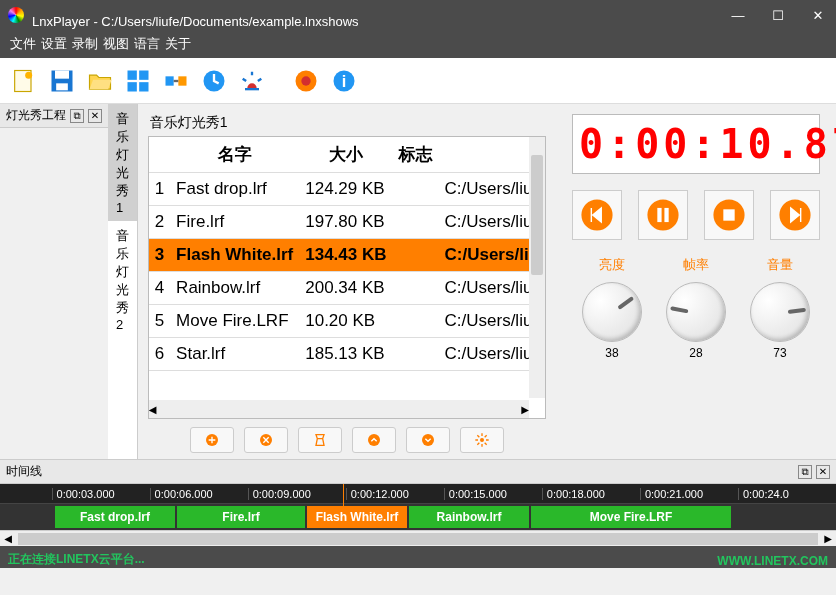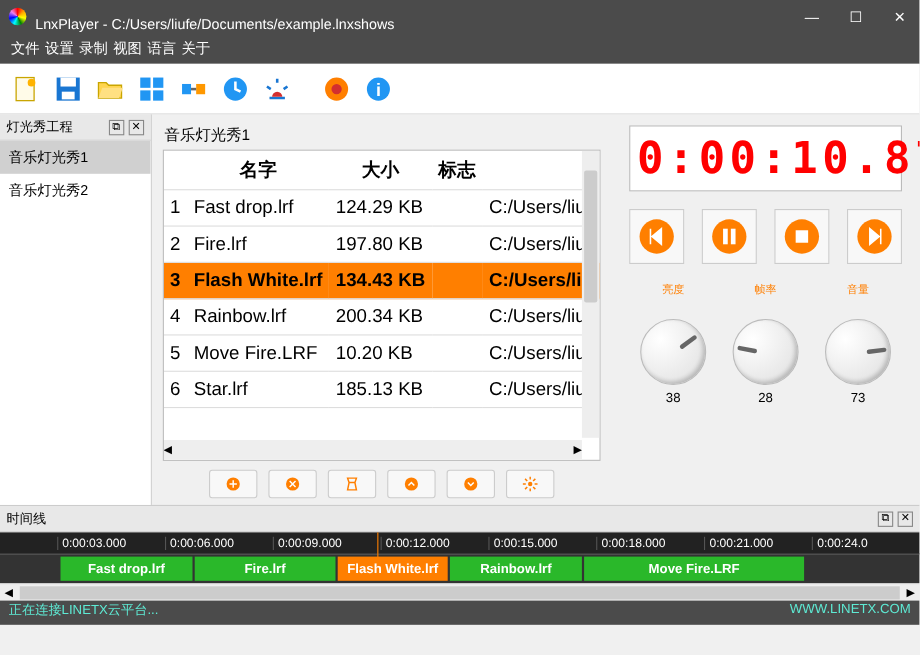--- a/index.html
+++ b/index.html
@@ -8,21 +8,21 @@
 .titlebar .app-icon { width: 16px; height: 16px; margin-right: 8px; background: conic-gradient(red,orange,yellow,green,cyan,blue,violet,red); border-radius: 50%; }
 .titlebar .title { flex: 1; margin-top: 12px; }
 .titlebar .win-btns { display: flex; gap: 20px; }
 .titlebar .win-btns span { cursor: pointer; width: 20px; text-align: center; }
 .menubar { background: #4b4b4b; color: #fff; height: 28px; display: flex; align-items: center; padding: 0 10px; gap: 5px; font-size: 13px; text-align: center; }
 .menubar > span { cursor: pointer; }
 .toolbar { background: #fff; height: 46px; display: flex; align-items: center; padding: 0 8px; gap: 6px; border-bottom: 1px solid #ddd; }
 .toolbar .ico { width: 32px; height: 32px; display: flex; align-items: center; justify-content: center; cursor: pointer; border-radius: 3px; }
 .toolbar .ico svg { width: 28px; height: 28px; }
 .main { display: flex; height: 355px; }
-.left-panel { width: 176px; border-right: 1px solid #ccc; display: flex; flex-direction: column; }
+.left-panel { width: 176px; border-right: 1px solid #ccc; display: flex; flex-direction: row; }
 .panel-header { background: #e8e8e8; height: 24px; display: flex; align-items: center; padding: 0 6px; font-size: 12px; border-bottom: 1px solid #ccc; }
 .panel-header .ptitle { flex: 1; }
 .panel-header .pbtn { width: 14px; height: 14px; margin-left: 4px; cursor: pointer; font-size: 10px; text-align: center; border: 1px solid #888; line-height: 12px; }
 .show-list { flex: 1; background: #fff; font-size: 13px; overflow: auto; }
 .show-item { padding: 6px 8px; cursor: pointer; }
 .show-item.selected { background: #d0d0d0; }
 .center-panel { flex: 1; padding: 6px 10px; display: flex; flex-direction: column; }
 .show-title { font-size: 14px; padding: 4px 2px; }
 .table-wrap { flex: 1; border: 1px solid #bbb; background: #fff; overflow: hidden; position: relative; }
 .table-wrap table { width: 100%; border-collapse: collapse; font-size: 17px; }
@@ -42,36 +42,36 @@
 .slider-track { height: 6px; background: #ddd; position: relative; }
 .slider-ticks { display: flex; justify-content: space-between; position: absolute; top: -4px; left: 0; right: 0; }
 .slider-ticks span { width: 1px; height: 14px; background: #888; }
 .slider-thumb { position: absolute; top: -5px; width: 10px; height: 16px; background: #0078d7; left: 53%; }
 .slider-value { text-align: right; font-size: 12px; margin-top: 6px; }
 .transport { display: flex; justify-content: space-between; margin: 16px 0; }
 .tbtn { width: 50px; height: 50px; border: 1px solid #ccc; background: #f8f8f8; display: flex; align-items: center; justify-content: center; cursor: pointer; }
 .tbtn svg { width: 34px; height: 34px; fill: #ff7f00; }
 .knobs { display: flex; justify-content: space-between; text-align: center; }
 .knob { width: 80px; }
-.knob-label { color: #ff7f00; font-size: 10px; margin-bottom: 20px; }
+.knob-label { color: #ff7f00; font-size: 13px; margin-bottom: 8px; }
 .knob-dial { width: 60px; height: 60px; margin: 0 auto; border-radius: 50%; background: radial-gradient(circle at 30% 30%, #fff, #ddd); border: 1px solid #bbb; position: relative; box-shadow: inset -2px -2px 4px rgba(0,0,0,0.2); }
 .knob-dial::after { content: ''; position: absolute; width: 4px; height: 18px; background: #666; top: 4px; left: 50%; transform-origin: 50% 26px; transform: translateX(-50%) rotate(var(--rot)); border-radius: 2px; }
 .knob-value { font-size: 12px; margin-top: 4px; }
 .timeline-panel { border-top: 1px solid #ccc; }
 .timeline-ruler { background: #222; color: #fff; font-size: 11px; display: flex; height: 20px; align-items: center; border-bottom: 1px solid #444; }
 .timeline-ruler span { flex: 1; padding-left: 4px; border-left: 1px solid #555; }
 .timeline-playhead { position: absolute; top: 0; bottom: 16px; width: 1px; background: #ff7f00; left: 41%; }
 .timeline-track { background: #333; height: 26px; display: flex; position: relative; }
 .clip { height: 22px; margin: 2px 1px; display: flex; align-items: center; justify-content: center; color: #fff; font-size: 12px; font-weight: bold; }
 .clip.green { background: #2ab82a; }
 .clip.orange { background: #ff7f00; }
 .timeline-scroll { height: 16px; background: #eee; border-top: 1px solid #ccc; display: flex; align-items: center; }
 .timeline-scroll .arrow { width: 16px; text-align: center; font-size: 10px; cursor: pointer; }
 .timeline-scroll .thumb { flex: 1; height: 12px; background: #ccc; margin: 0 2px; }
-.statusbar { background: #4b4b4b; color: #5eead4; height: 22px; display: flex; align-items: flex-start; padding: 0 8px; font-size: 12px; }
+.statusbar { background: #4b4b4b; color: #22c55e; height: 22px; display: flex; align-items: flex-end; padding: 0 8px; font-size: 12px; font-weight: bold; }
 .statusbar .status-left { flex: 1; }
 </style>
 </head>
 <body>
 
 <div class="titlebar">
   <div class="app-icon"></div>
   <div class="title">LnxPlayer - C:/Users/liufe/Documents/example.lnxshows</div>
   <div class="win-btns">
     <span>—</span>

